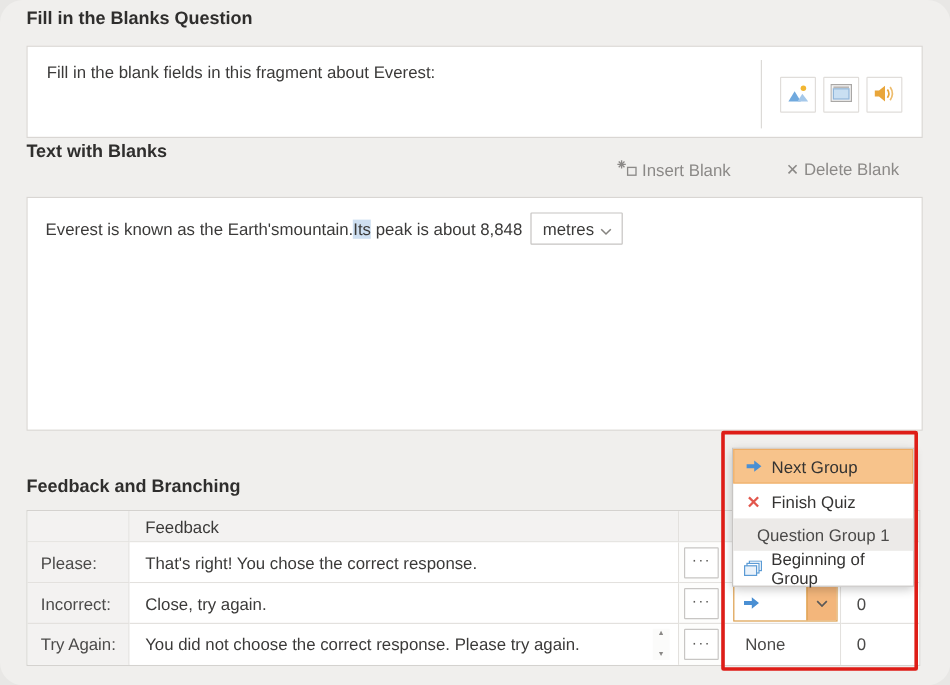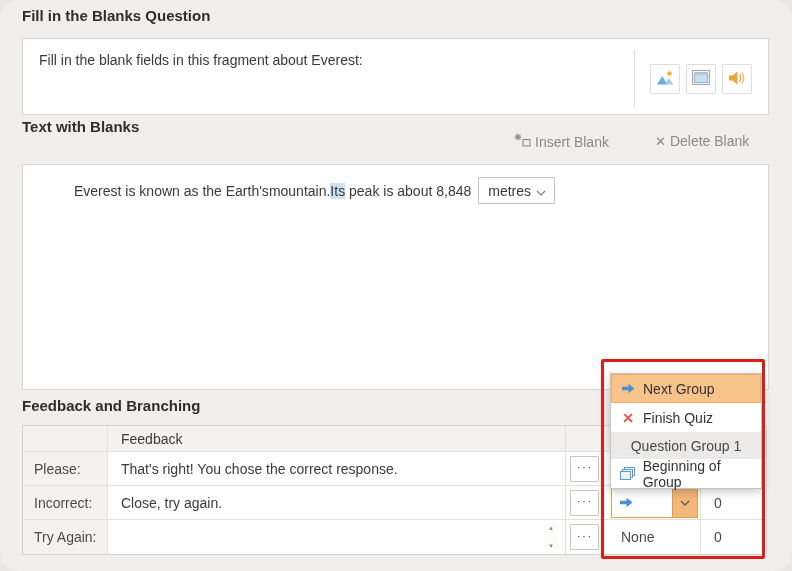--- a/index.html
+++ b/index.html
@@ -15,21 +15,21 @@
   .q-box { top:38px; height:77px; }
   .q-text { padding:13px 150px 0 16px; }
   .q-divider { position:absolute; left:611px; top:11px; width:1px; height:57px; background:#dcdad7; }
   .q-icons { position:absolute; right:16px; top:25px; display:flex; gap:6px; }
   .icon-btn { width:30px; height:30px; background:#fff; border:1px solid #e0ddda; border-radius:1px;
               display:flex; align-items:center; justify-content:center; padding:0; cursor:pointer; }
   .blank-toolbar { position:absolute; top:133px; display:flex; align-items:center; gap:4px;
                    color:#8b8987; font-size:14px; cursor:pointer; }
   .tb-insert { left:514px; }
   .tb-delete { left:655px; }
-  .blanks-box { top:164px; height:226px;padding-left:36px; }
+  .blanks-box { top:164px; height:195px; }
   .sentence { padding:12px 15px; display:flex; align-items:center; flex-wrap:wrap; }
   .blank-dd { display:inline-flex; align-items:center; justify-content:space-between;
               height:27px; border:1px solid #c6c4c2; background:#fff; border-radius:1px;
               padding:0 8px 0 9px; cursor:pointer; }
   .dd1 { width:89px; margin:0 6px; }
   .dd2 { width:77px; margin-left:7px; }
   .sel-word { background:#cfe0f2; }
   .sp { white-space:pre; }
   
   .fb-table { position:absolute; left:22px; top:425px; display:grid;
@@ -191,20 +191,21 @@
           <svg width="10" height="6" viewBox="0 0 10 6">
             <polyline points="1,1 5,5 9,1" fill="none" stroke="#5a5958" stroke-width="1.4"></polyline>
           </svg>
         </span>
       </div>
     </div>
     <div class="cell pointscell">0</div>
 
     <div class="cell labelcell last-row">Try Again:</div>
     <div class="cell fbcell last-row">
+      <span>You did not choose the correct response. Please try again.</span>
       <span class="spinner">
         <span>▲</span>
         <span>▼</span>
       </span>
     </div>
     <div class="cell actioncell last-row">
       <button class="more-btn">···</button>
     </div>
     <div class="cell branchcell none-label last-row">None</div>
     <div class="cell pointscell last-row">0</div>

